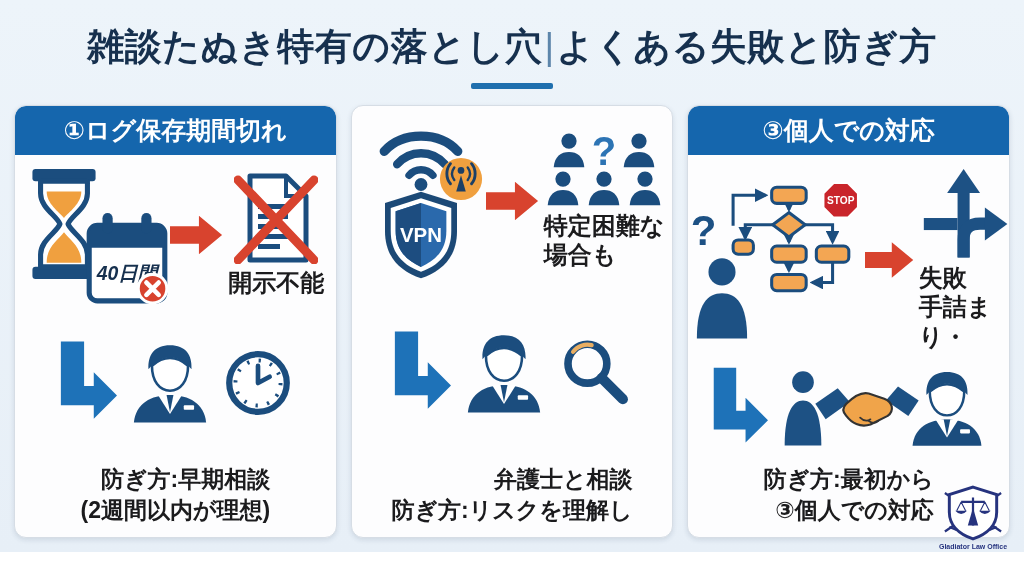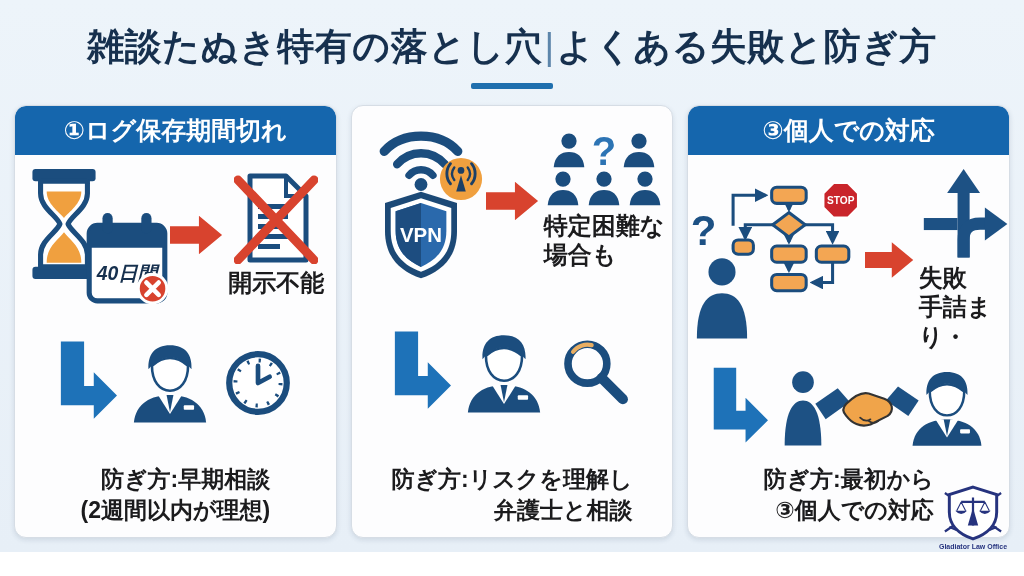--- a/index.html
+++ b/index.html
@@ -200,22 +200,22 @@
             <path d="M50,2 C32,2 24,13 25,30 C33,20 43,16 50,16 C57,16 67,20 75,30 C76,13 68,2 50,2 Z" fill="#1b4d7e"></path>
           </svg>
           <svg width="76" height="76" viewBox="0 0 90 90">
             <circle cx="36" cy="34" r="23" fill="none" stroke="#1b4d7e" stroke-width="9"></circle>
             <path d="M19,20 C24,13 33,10 41,12" stroke="#e9ae62" stroke-width="5" fill="none" stroke-linecap="round"></path>
             <line x1="53" y1="51" x2="78" y2="76" stroke="#1b4d7e" stroke-width="12" stroke-linecap="round"></line>
           </svg>
         </div>
 
         <div class="prevention-text">
+          <div>弁護士と相談</div>
           <div>防ぎ方:リスクを理解し</div>
-          <div>弁護士と相談</div>
         </div>
       </div>
     </section>
 
     <section class="card">
       <header class="card-header">③個人での対応</header>
       <div class="card-body">
 
         <div class="problem-row">
           <div class="flow-composite">

